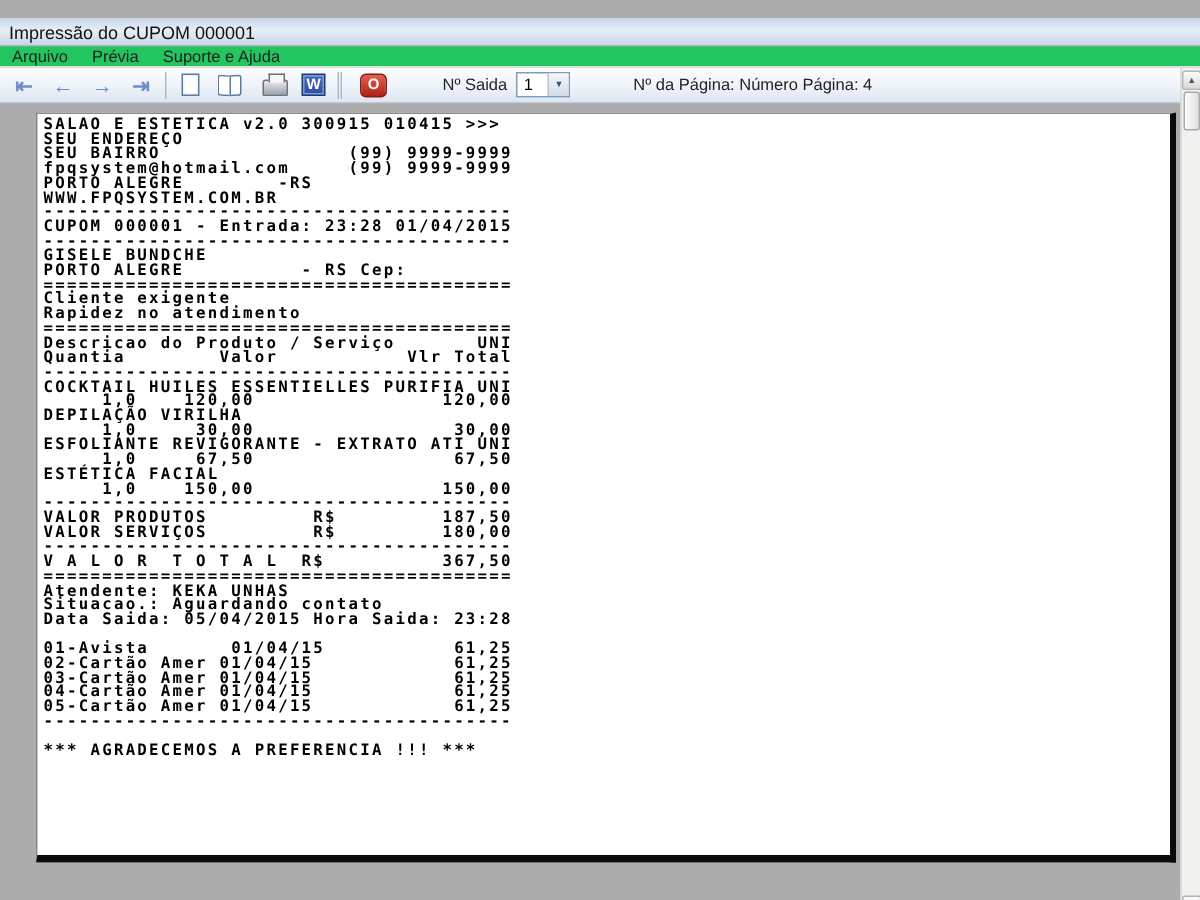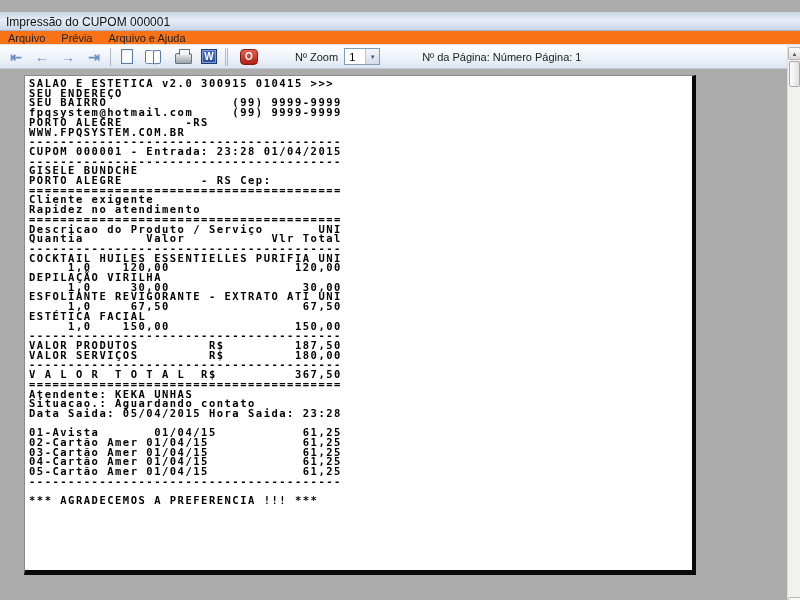--- a/index.html
+++ b/index.html
@@ -11,21 +11,21 @@
   .titlebar {
     position:absolute; top:0; left:0; width:800px; height:19px;
     background:linear-gradient(180deg,#c7d5e6 0%,#e7eef7 45%,#d7e1ee 75%,#c9d6e6 100%);
     border-bottom:1px solid #a8b6c7;
   }
   .titlebar .title { position:absolute; left:6px; top:3px; font-size:12px; color:#111; }
 
   
   .menubar {
     position:absolute; top:19px; left:0; width:800px; height:14px;
-    background:#f97316; border-bottom:1px solid #e2e2e2;
+    background:#22c55e; border-bottom:1px solid #e2e2e2;
     display:flex; align-items:center;
   }
   .menu-item { font-size:11px; color:#222; padding:0 8px; height:14px; line-height:14px; cursor:default; }
 
   
   .toolbar {
     position:absolute; top:33px; left:0; width:787px; height:24px;
     background:linear-gradient(180deg,#fdfeff 0%,#eef3f9 55%,#dde6f1 100%);
     border-bottom:1px solid #bfc9d6;
     display:flex; align-items:center;
@@ -62,21 +62,21 @@
   }
   .combo .combo-val { flex:1; font-size:11px; padding-left:4px; color:#000; }
   .combo .combo-btn { width:14px; height:15px; background:linear-gradient(#f4f7fb,#d3dde9);
     border-left:1px solid #b6c4d3; display:flex; align-items:center; justify-content:center; }
   .combo .combo-btn span { font-size:6px; color:#40506a; }
   .page-status { font-size:11px; color:#222; margin-left:42px; }
 
   
   .preview { position:absolute; top:57px; left:0; width:787px; height:521px; background:#acacac; }
   .page {
-    position:absolute; left:24px; top:6px; width:672px; height:500px;
+    position:absolute; left:24px; top:6px; width:760px; height:500px;
     background:#fff; border:1px solid #8a8a8a;
     border-right:4px solid #0a0a0a; border-bottom:5px solid #0a0a0a;
   }
   .receipt {
     margin:3px 0 0 4px;
     font-family:"DejaVu Sans Mono", monospace;
     font-size:10.5px; font-weight:bold; letter-spacing:1.5px;
     line-height:9.7px; color:#000; white-space:pre;
   }
 
@@ -102,21 +102,21 @@
 
 <div class="window">
 
   <div class="titlebar">
     <span class="title">Impressão do CUPOM 000001</span>
   </div>
 
   <div class="menubar">
     <span class="menu-item">Arquivo</span>
     <span class="menu-item">Prévia</span>
-    <span class="menu-item">Arquivo e Ajuda</span>
+    <span class="menu-item">Suporte e Ajuda</span>
   </div>
 
   <div class="toolbar">
     <button class="tb-btn" style="margin-left:4px">
       <span class="arrow-glyph">⇤</span>
     </button>
     <button class="tb-btn" style="margin-left:2px">
       <span class="arrow-glyph">←</span>
     </button>
     <button class="tb-btn" style="margin-left:2px">
@@ -144,29 +144,29 @@
     <button class="tb-btn" style="margin-left:2px">
       <span class="word-ico">W</span>
     </button>
 
     <span class="sep dbl"></span>
 
     <button class="tb-btn" style="margin-left:4px">
       <span class="exit-ico">O</span>
     </button>
 
-    <span class="zoom-label">Nº Zoom</span>
+    <span class="zoom-label">Nº Saida</span>
     <div class="combo">
       <span class="combo-val">1</span>
       <span class="combo-btn">
         <span>▼</span>
       </span>
     </div>
 
-    <span class="page-status">Nº da Página: Número Página: 1</span>
+    <span class="page-status">Nº da Página: Número Página: 4</span>
   </div>
 
   <div class="preview">
     <div class="page">
       <pre class="receipt">SALAO E ESTETICA v2.0 300915 010415 &gt;&gt;&gt;
 SEU ENDEREÇO
 SEU BAIRRO                (99) 9999-9999
 fpqsystem@hotmail.com     (99) 9999-9999
 PORTO ALEGRE        -RS
 WWW.FPQSYSTEM.COM.BR

